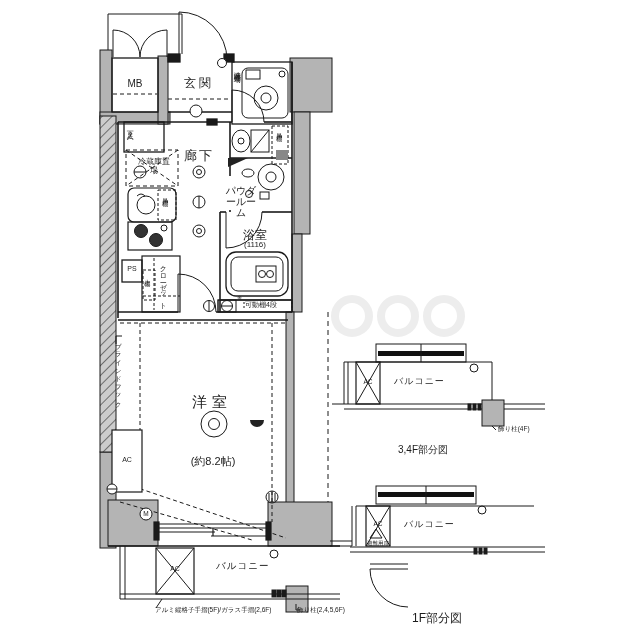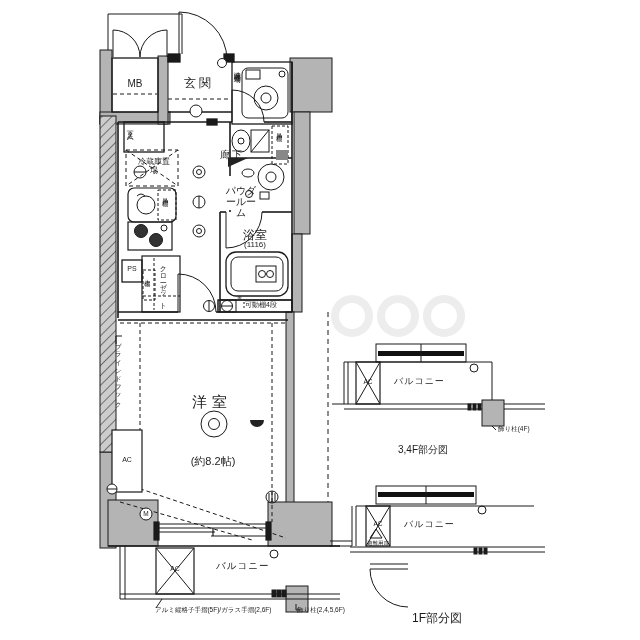--- a/index.html
+++ b/index.html
@@ -278,21 +278,21 @@
           <path d="M370,569 H408"></path>
       <path d="M370,569 A38,38 0 0 0 408,607"></path>
     </g>
   </g>
 </svg>
 
 <div class="lbl ctr" style="left:112px;top:78px;width:46px;font-size:10px;">MB</div>
 <div class="lbl ctr" style="left:176px;top:77px;width:46px;font-size:12px;letter-spacing:3px;">玄関</div>
 <div class="lbl v" style="left:233px;top:66px;font-size:7px;">洗濯機置場</div>
 <div class="lbl v" style="left:126px;top:125px;font-size:7px;">下足入</div>
-<div class="lbl" style="left:184px;top:149px;font-size:10px;letter-spacing:2px;margin-left:36px;">廊下</div>
+<div class="lbl" style="left:184px;top:149px;font-size:13px;letter-spacing:2px;">廊下</div>
 <div class="lbl wrap" style="left:138px;top:158px;width:32px;font-size:8px;text-align:center;">冷蔵庫置場</div>
 <div class="lbl v" style="left:162px;top:193px;font-size:6.5px;">吊戸棚</div>
 <div class="lbl v" style="left:276px;top:128px;font-size:6.5px;">吊戸棚</div>
 <div class="lbl wrap" style="left:222px;top:185px;width:38px;font-size:10px;">パウダールーム</div>
 <div class="lbl ctr" style="left:234px;top:229px;width:42px;font-size:12px;">浴室</div>
 <div class="lbl ctr" style="left:234px;top:241px;width:42px;font-size:8px;">(1116)</div>
 <div class="lbl ctr" style="left:123px;top:265px;width:18px;font-size:7px;">PS</div>
 <div class="lbl v" style="left:159px;top:260px;font-size:7px;">クローゼット</div>
 <div class="lbl v" style="left:144px;top:274px;font-size:6.5px;">上棚</div>
 <div class="lbl" style="left:237px;top:295px;font-size:6px;">※</div>

